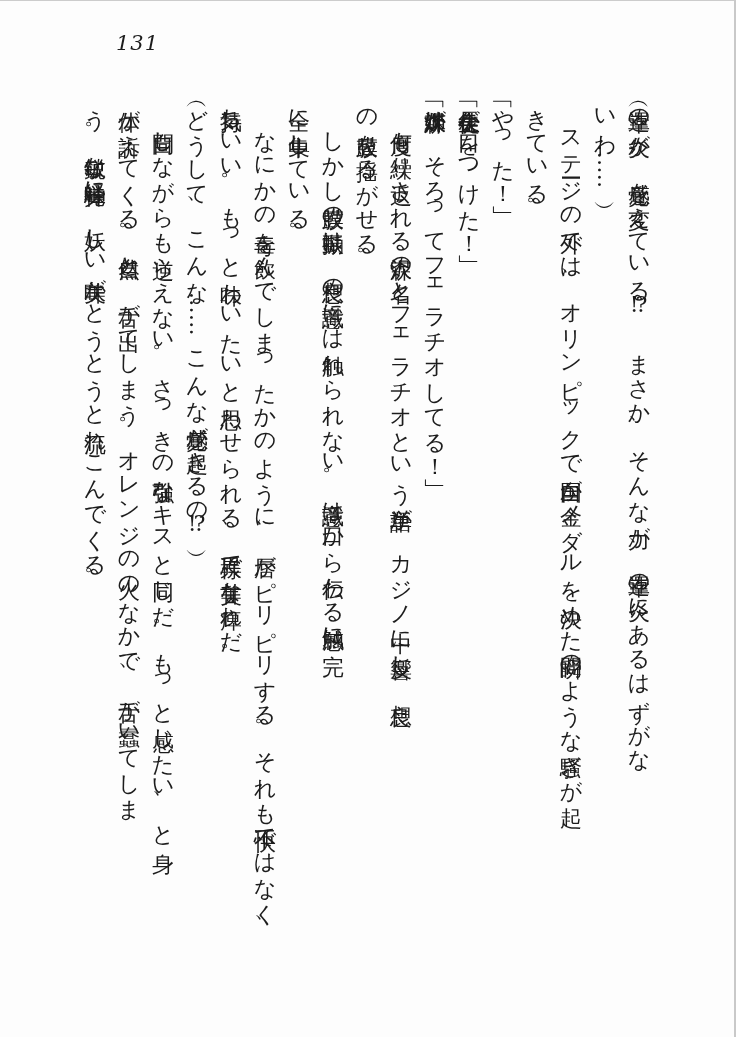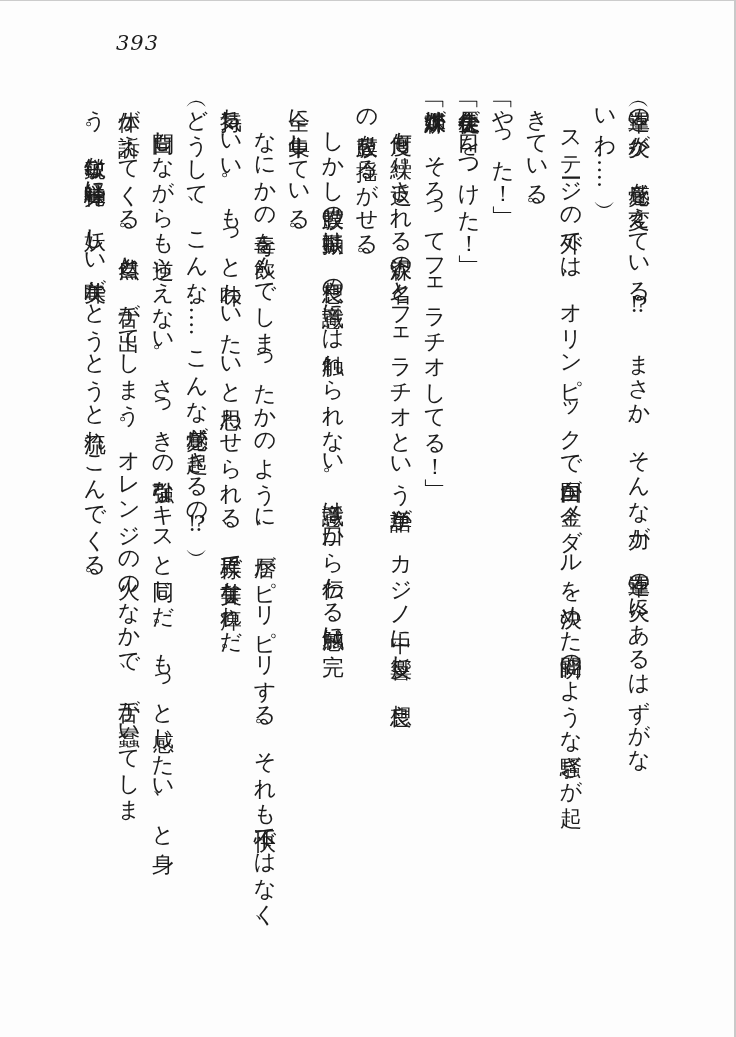--- a/index.html
+++ b/index.html
@@ -54,21 +54,21 @@
     white-space: nowrap;
   }
 </style>
 </head>
 <body>
 
 <div class="page">
   <div class="edge-top"></div>
   <div class="edge-right"></div>
 
-  <div class="page-number">393</div>
+  <div class="page-number">131</div>
 
   <div class="text-block">
     <p class="text-line">（幸運の炎が、感覚を変えている⁉　まさか、そんな力が、幸運の炎にあるはずがな</p>
     <p class="text-line">いわ……）</p>
     <p class="text-line">　ステージの外では、オリンピックで自国が金メダルを決めた瞬間のような騒ぎが起</p>
     <p class="text-line">きている。</p>
     <p class="text-line">「やった！」</p>
     <p class="text-line">「生徒会長が口をつけた！」</p>
     <p class="text-line">「森沢姉妹が、そろってフェラチオしてる！」</p>
     <p class="text-line">　何度も繰り返される森沢の名とフェラチオという単語が、カジノ中に反響し、想良</p>

